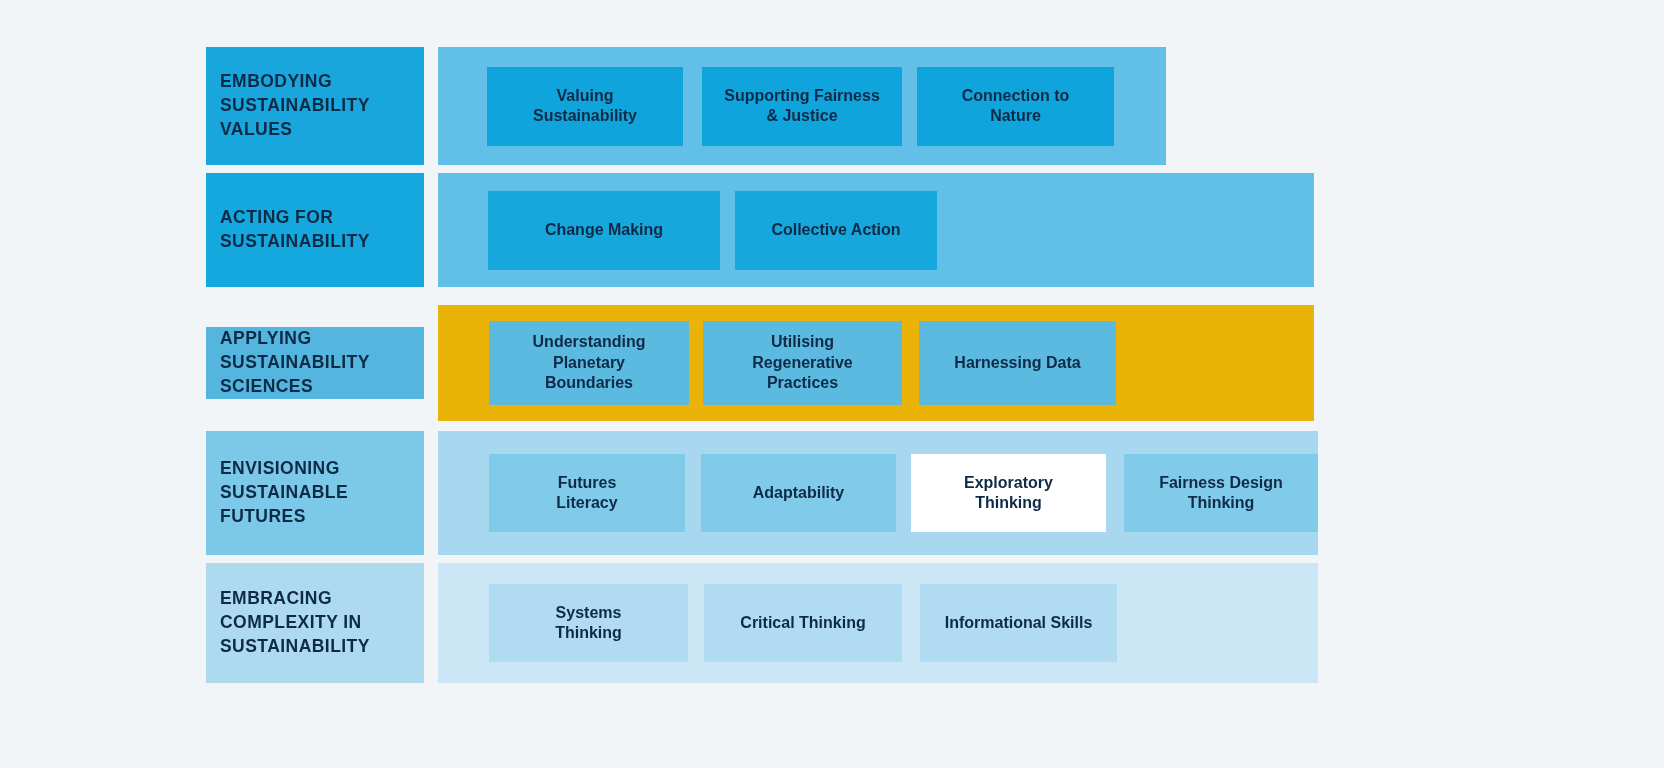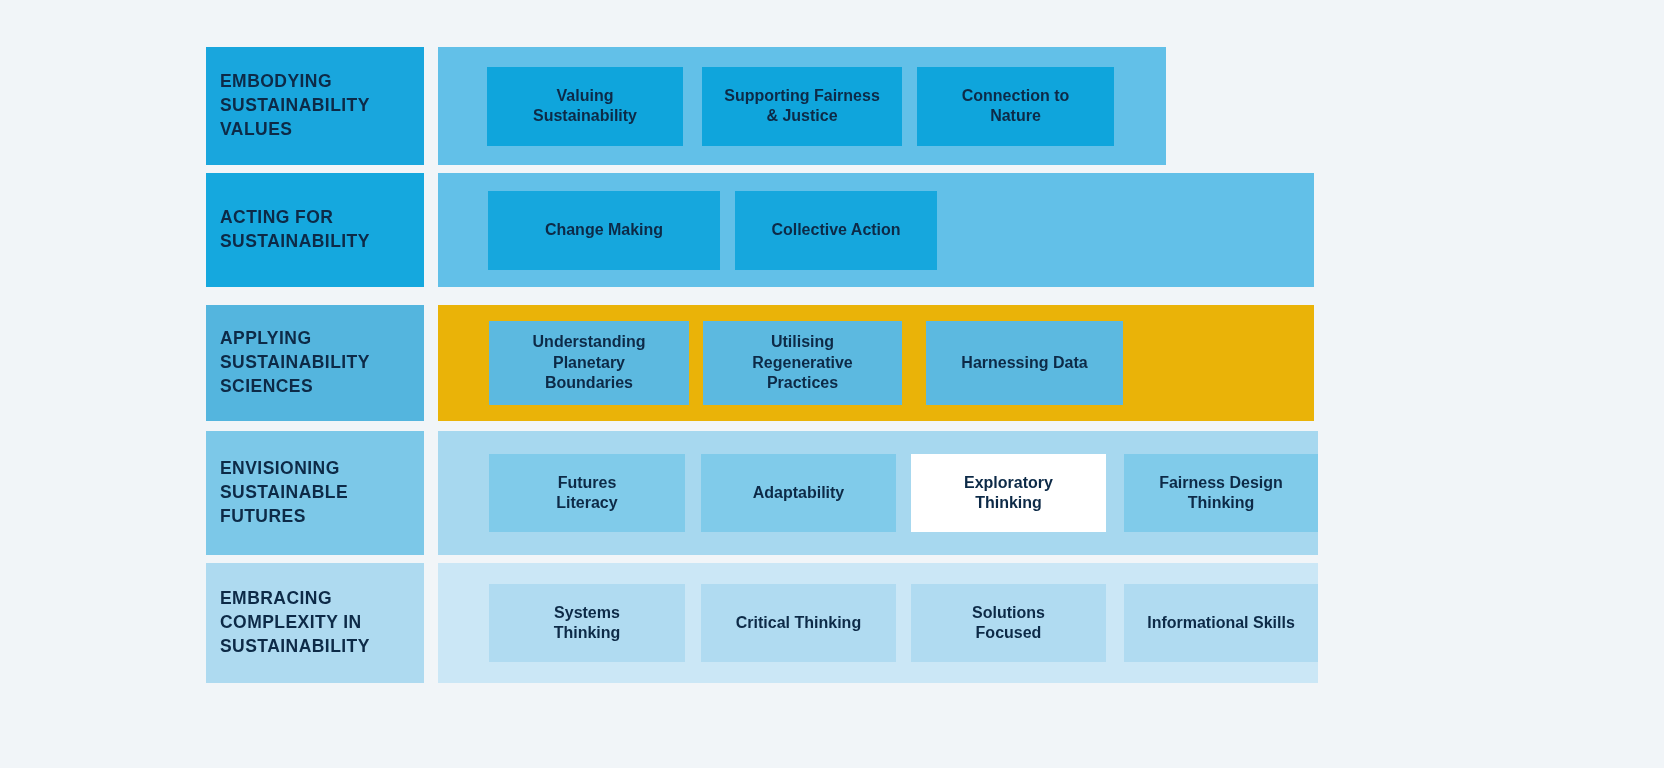--- a/index.html
+++ b/index.html
@@ -77,26 +77,26 @@
   .row-1 .chip-1    { margin-left: 19px; width: 200px; }
   .row-1 .chip-2    { margin-left: 15px; width: 197px; }
 
   .row-2 { top: 173px; height: 114px; }
   .row-2 .row-band  { width: 876px; height: 114px; }
   .row-2 .chip      { height: 79px; }
   .row-2 .chip-0    { margin-left: 50px; width: 232px; }
   .row-2 .chip-1    { margin-left: 15px; width: 202px; }
   .row-2 .chip-2    { margin-left: 15px; width: 196px; }
 
-  .row-3 { top: 305px; height: 116px; }
+  .row-3 { top: 305px; height: 116px; align-items: center; }
   .row-3 .row-band  { width: 876px; height: 116px; }
   .row-3 .chip      { height: 84px; }
   .row-3 .chip-0    { margin-left: 51px; width: 200px; }
   .row-3 .chip-1    { margin-left: 14px; width: 199px; }
-  .row-3 .chip-2    { margin-left: 24px; width: 197px; }
+  .row-3 .chip-2    { margin-left: 17px; width: 197px; }
 
   .row-4 { top: 431px; height: 124px; }
   .row-4 .row-band  { width: 880px; height: 124px; }
   .row-4 .chip      { height: 78px; }
   .row-4 .chip-0    { margin-left: 51px; width: 199px; }
   .row-4 .chip-1    { margin-left: 16px; width: 198px; }
   .row-4 .chip-2    { margin-left: 15px; width: 198px; }
   .row-4 .chip-3    { margin-left: 18px; width: 197px; }
 
   .row-5 { top: 563px; height: 120px; }
@@ -242,26 +242,20 @@
         <div class="chip-text">
           <span>Systems</span><br>
           <span>Thinking</span>
         </div>
       </div>
       <div class="chip chip-1" style="background-color: rgb(176, 219, 241);">
         <div class="chip-text">
           <span>Critical Thinking</span>
         </div>
       </div>
-      <div class="chip chip-2" style="background-color: rgb(176, 219, 241);">
-        <div class="chip-text">
-          <span>Solutions</span><br>
-          <span>Focused</span>
-        </div>
-      </div>
       <div class="chip chip-3" style="background-color: rgb(176, 219, 241);">
         <div class="chip-text">
           <span>Informational Skills</span>
         </div>
       </div>
     </div>
   </div>
 
 </div>
 

